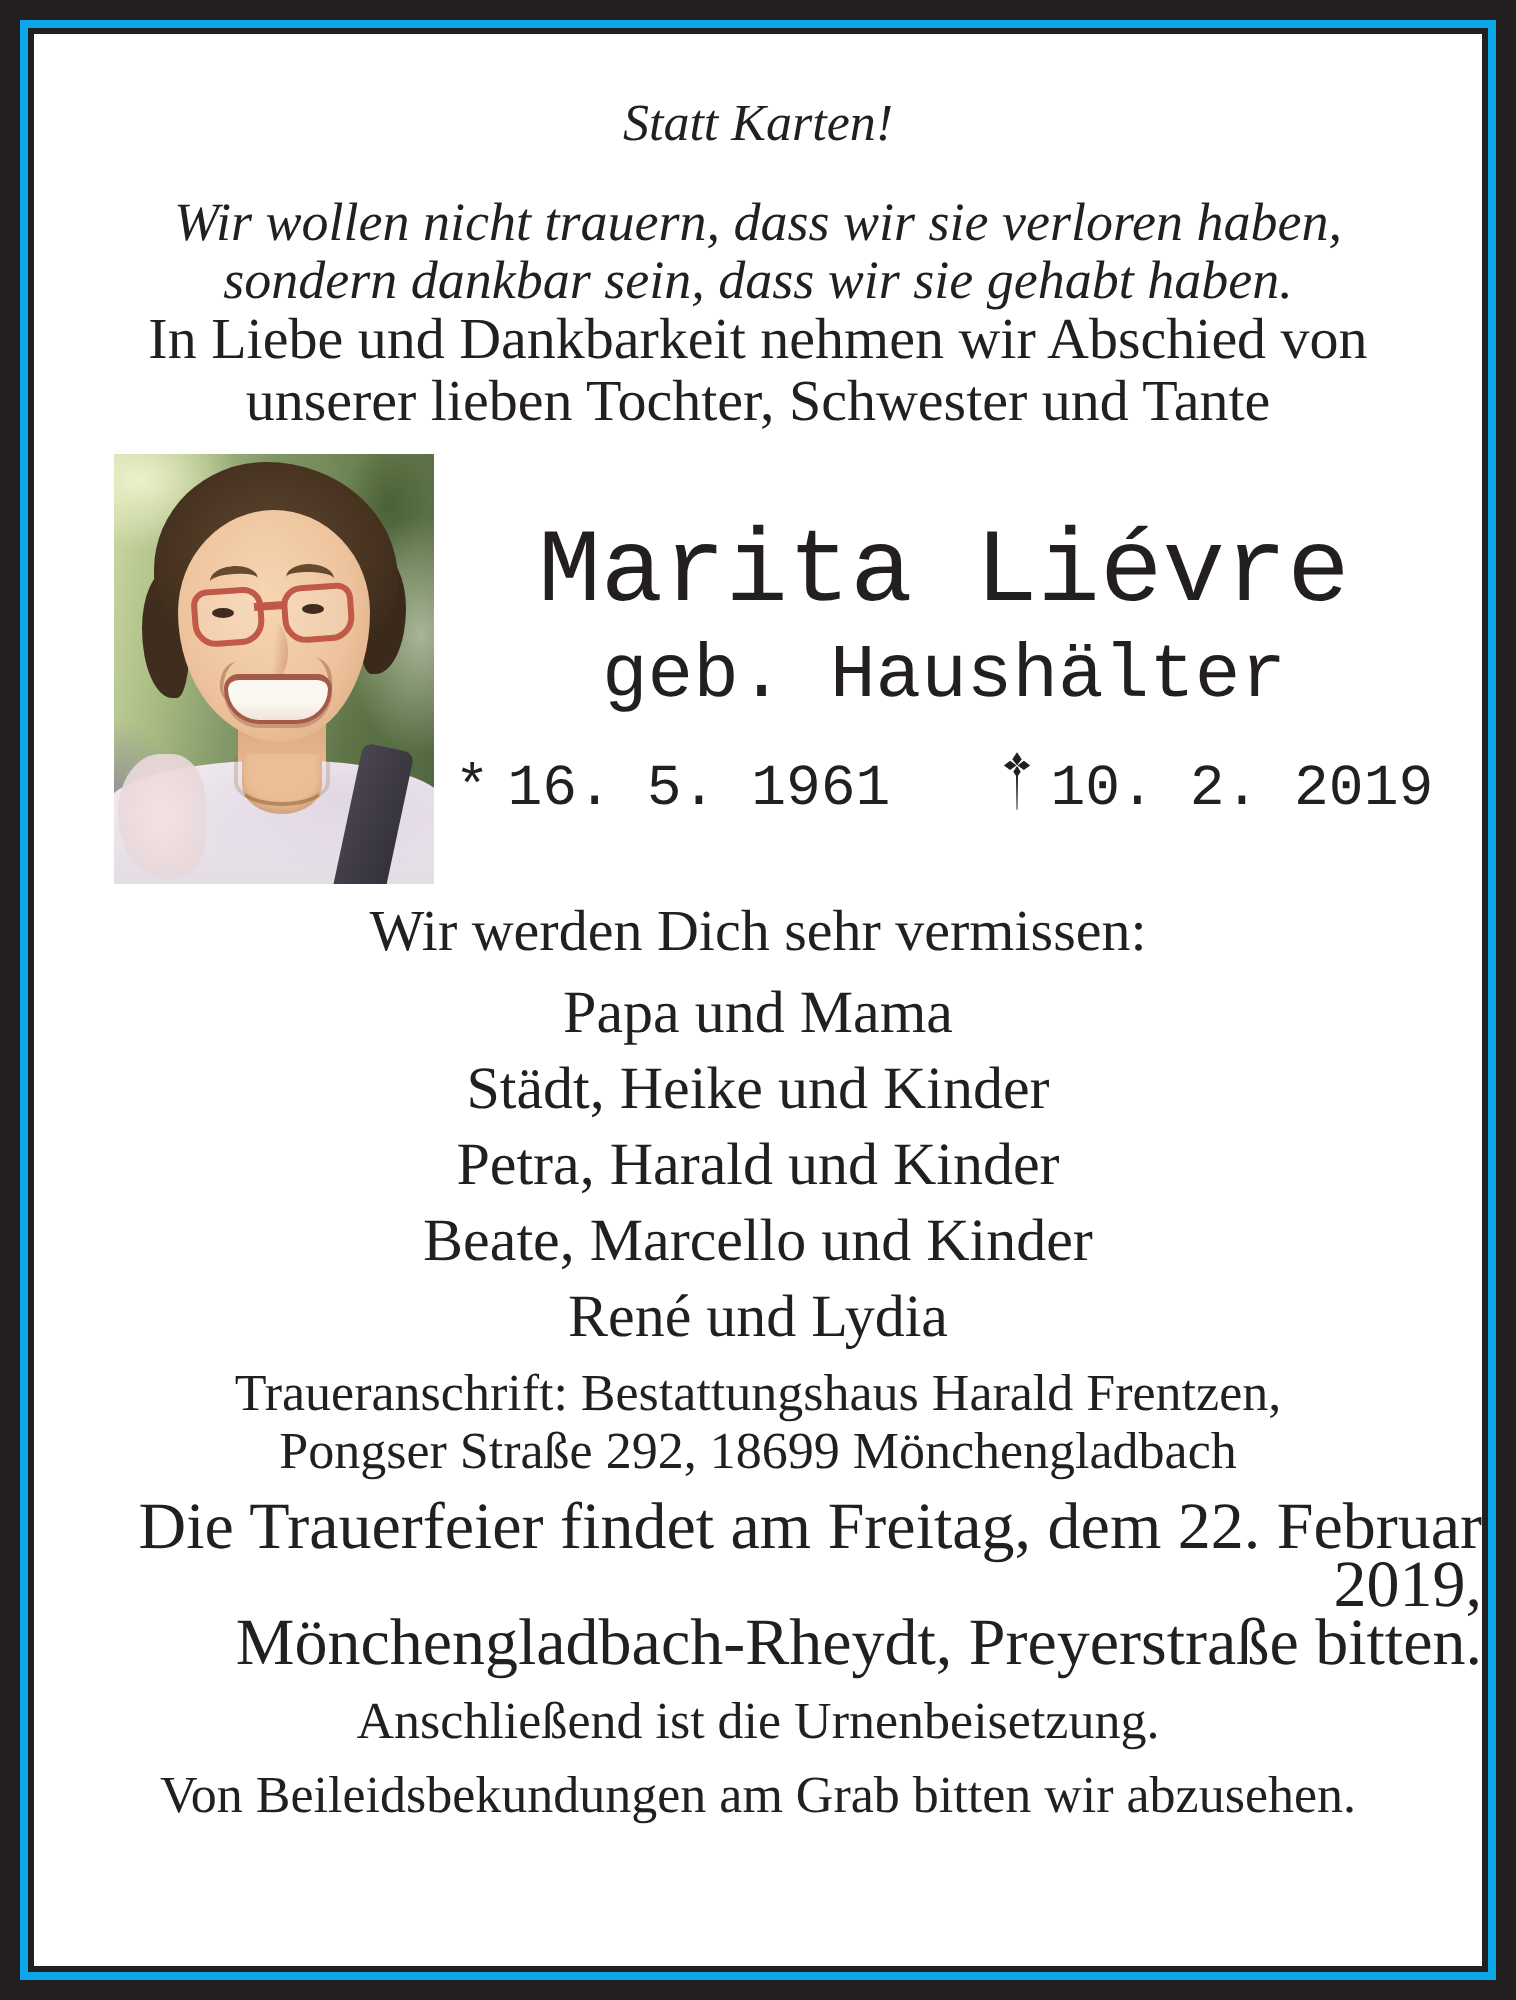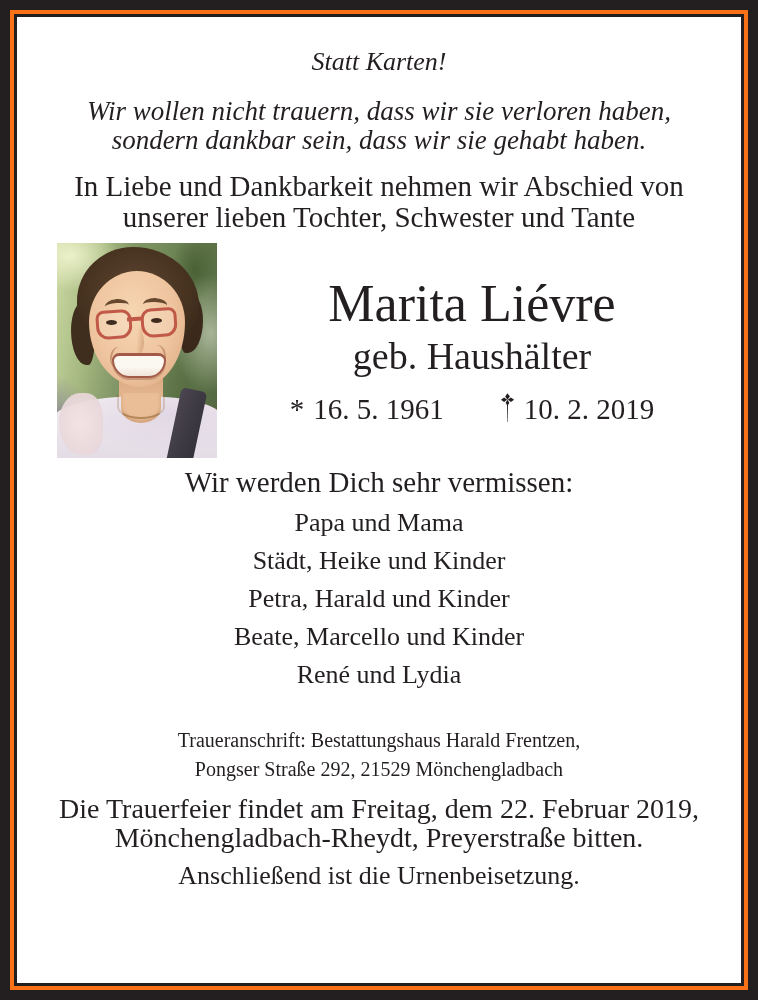--- a/index.html
+++ b/index.html
@@ -6,36 +6,36 @@
   body {
     width:758px; height:1000px;
     background:#231f20;
     font-family:"Liberation Serif", "DejaVu Serif", serif;
     color:#231f20;
     position:relative;
     overflow:hidden;
   }
   .frame-gap {
     position:absolute; inset:10px;
-    background:#f97316;
+    background:#0ea5e9;
     padding:4px;
     box-sizing:border-box;
   }
   .inner {
     width:100%; height:100%;
     box-sizing:border-box;
     border:3px solid #231f20;
     background:#ffffff;
     text-align:center;
     padding-top:30px;
     overflow:hidden;
   }
   .pre-header { font-size:26px; font-style:italic; line-height:30px; margin:0; }
   .verse { margin-top:20px; font-size:27px; font-style:italic; line-height:29px;font-family:Liberation Serif, serif; }
-  .intro { margin-top:16px; font-size:29px; line-height:31px; }
+  .intro { font-size:29px; line-height:31px; }
 
   .person-row { margin-top:10px; display:flex; align-items:stretch; }
   .photo {
     width:160px; height:215px; margin-left:40px; flex:0 0 auto;
     position:relative; overflow:hidden; background:#7d9460;
   }
   .photo div { position:absolute; }
   .ph-bg { inset:0;
     background:
       radial-gradient(ellipse 70px 50px at 8% 6%, rgba(238,242,204,.95), rgba(238,242,204,0) 70%),
@@ -85,31 +85,31 @@
   .ph-necklace { left:60px; top:152px; width:48px; height:24px;
     border:2px solid rgba(150,105,55,.6); border-top:none; background:transparent;
     border-radius:0 0 50% 50%; box-sizing:border-box; border-left-color:rgba(150,105,55,.25); border-right-color:rgba(150,105,55,.25); }
   .ph-ruffle { left:2px; top:150px; width:44px; height:62px;
     background:radial-gradient(#f3e3e3, #e5d3d7); border-radius:55% 45% 40% 60%; opacity:.92; }
   .ph-strap { left:116px; top:146px; width:26px; height:82px;
     background:linear-gradient(100deg, #4a4550, #33303a);
     transform:rotate(12deg); border-radius:5px; }
 
   .person-info { flex:1; display:flex; flex-direction:column; justify-content:center;
-    align-items:center; padding-right:14px; }
+    align-items:center; padding-right:14px;font-family:Liberation Mono, monospace; }
   .name { font-size:52px; line-height:56px; }
   .maiden { font-size:38px; line-height:32px; margin-top:8px; }
   .dates { font-size:29px; line-height:32px; margin-top:16px; display:flex; gap:56px; align-items:baseline; }
   .date-item { display:flex; align-items:baseline; gap:9px; }
   .cross-icon-svg { width:15px; height:31px; position:relative; top:4px; }
 
   .farewell { margin-top:8px; font-size:29px; line-height:32px; }
-  .family { margin-top:6px; font-size:26px; line-height:38px; }
-  .address { margin-top:32px; font-size:20px; line-height:29px; }
-  .service { margin-top:10px; font-size:28px; line-height:29px; }
+  .family { margin-top:6px; font-size:30px; line-height:38px; }
+  .address { margin-top:4px; font-size:26px; line-height:29px; }
+  .service { margin-top:10px; font-size:33px; line-height:29px;text-align:right; }
   .burial { margin-top:9px; font-size:26px; line-height:30px; }
   .condolence { margin-top:7px; font-size:26px; line-height:30px; }
 </style>
 </head>
 <body>
 
 <div class="frame-gap">
   <div class="inner">
 
     <div class="pre-header">Statt Karten!</div>
@@ -181,25 +181,26 @@
     <div class="family">
       <div>Papa und Mama</div>
       <div>Städt, Heike und Kinder</div>
       <div>Petra, Harald und Kinder</div>
       <div>Beate, Marcello und Kinder</div>
       <div>René und Lydia</div>
     </div>
 
     <div class="address">
       <div>Traueranschrift: Bestattungshaus Harald Frentzen,</div>
-      <div>Pongser Straße 292, 21529 Mönchengladbach</div>
+      <div>Pongser Straße 292, 18699 Mönchengladbach</div>
     </div>
 
     <div class="service">
       <div>Die Trauerfeier findet am Freitag, dem 22. Februar 2019,</div>
       <div>Mönchengladbach-Rheydt, Preyerstraße bitten.</div>
     </div>
 
     <div class="burial">Anschließend ist die Urnenbeisetzung.</div>
 
+    <div class="condolence">Von Beileidsbekundungen am Grab bitten wir abzusehen.</div>
 
   </div>
 </div>
 
 </body></html>

